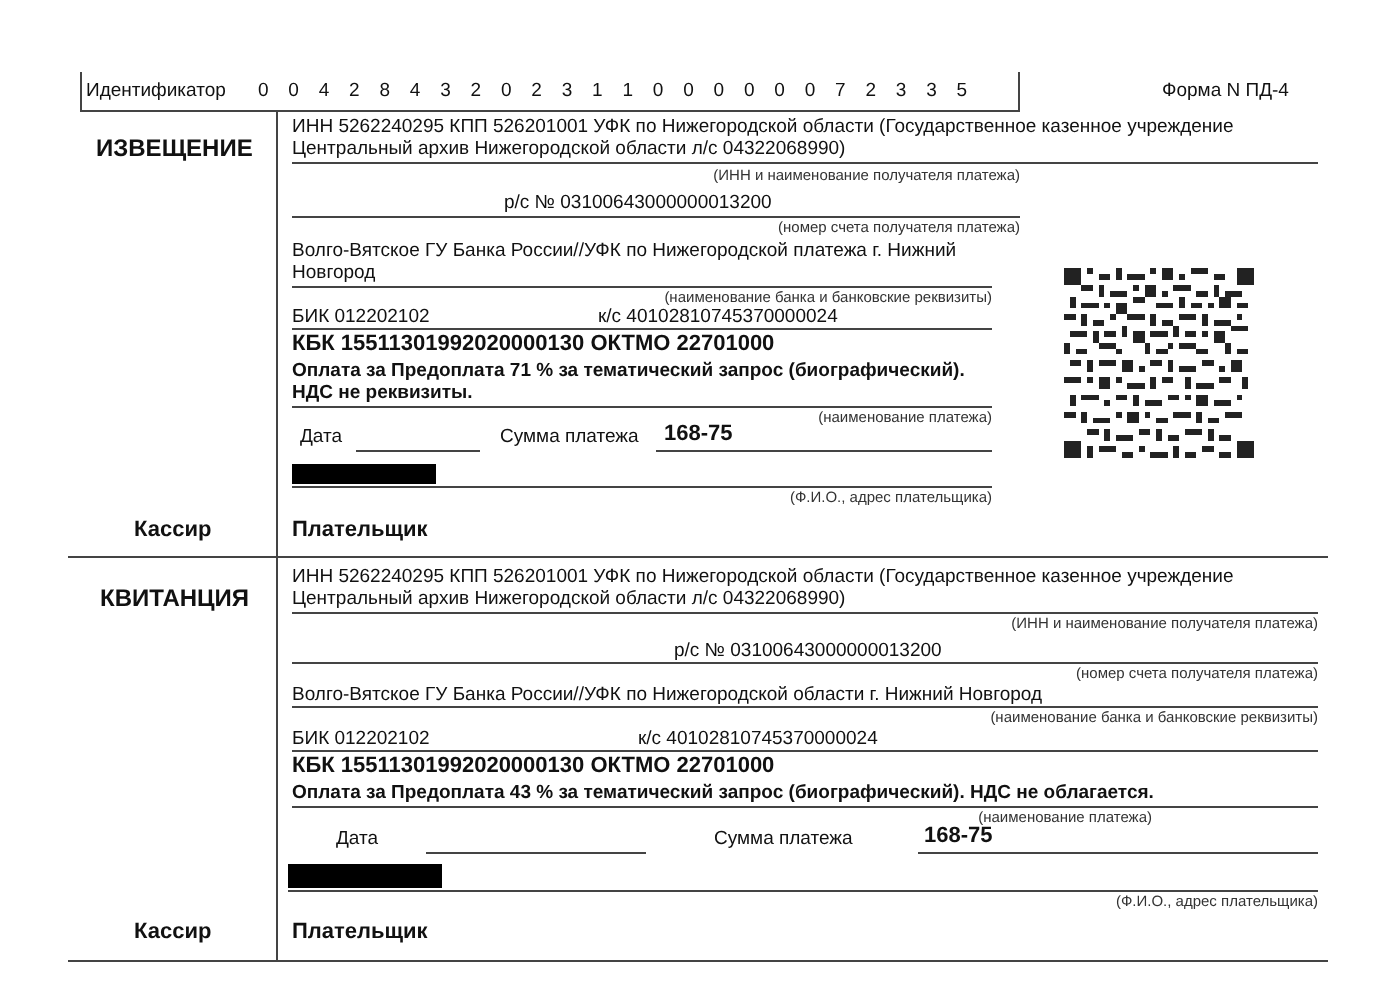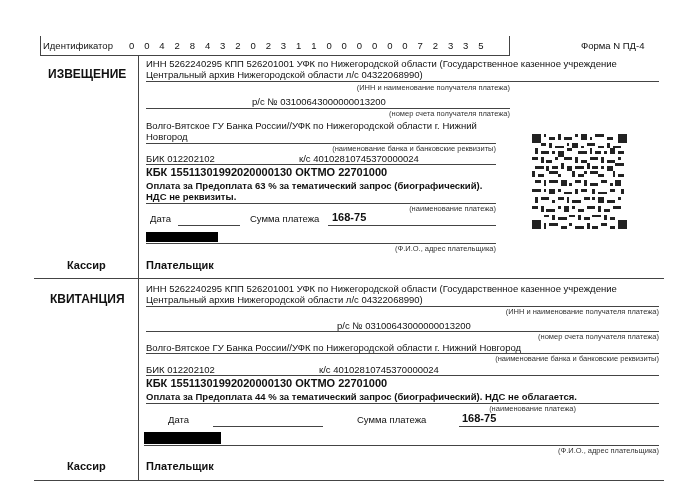--- a/index.html
+++ b/index.html
@@ -61,31 +61,31 @@
 
 <div class="abs t9" style="left:146px; top:58px;">ИНН 5262240295 КПП 526201001 УФК по Нижегородской области (Государственное казенное учреждение</div>
 <div class="abs t9" style="left:146px; top:69px;">Центральный архив Нижегородской области л/с 04322068990)</div>
 <div class="hline" style="left:146px; top:81px; width:513px;"></div>
 <div class="abs cap" style="left:146px; top:83px; width:364px;">(ИНН и наименование получателя платежа)</div>
 
 <div class="abs t9" style="left:252px; top:96px;">р/с №  03100643000000013200</div>
 <div class="hline" style="left:146px; top:108px; width:364px;"></div>
 <div class="abs cap" style="left:146px; top:109px; width:364px;">(номер счета получателя платежа)</div>
 
-<div class="abs t9" style="left:146px; top:120px;">Волго-Вятское ГУ Банка России//УФК по Нижегородской области г. Нижний</div>
+<div class="abs t9" style="left:146px; top:120px;">Волго-Вятское ГУ Банка России//УФК по Нижегородской платежа г. Нижний</div>
 <div class="abs t9" style="left:146px; top:131px;">Новгород</div>
 <div class="hline" style="left:146px; top:143px; width:350px;"></div>
 <div class="abs cap" style="left:146px; top:144px; width:350px;">(наименование банка и банковские реквизиты)</div>
 
 <div class="abs t9" style="left:146px; top:153px;">БИК  012202102</div>
 <div class="abs t9" style="left:299px; top:153px;">к/с  40102810745370000024</div>
 <div class="hline" style="left:146px; top:164px; width:350px;"></div>
 
 <div class="abs b11" style="left:146px; top:166px;">КБК 15511301992020000130 ОКТМО 22701000</div>
-<div class="abs t9 bold" style="left:146px; top:180px;">Оплата за Предоплата 63 % за тематический запрос (биографический).</div>
+<div class="abs t9 bold" style="left:146px; top:180px;">Оплата за Предоплата 71 % за тематический запрос (биографический).</div>
 <div class="abs t9 bold" style="left:146px; top:191px;">НДС не реквизиты.</div>
 <div class="hline" style="left:146px; top:203px; width:350px;"></div>
 <div class="abs cap" style="left:146px; top:204px; width:350px;">(наименование платежа)</div>
 
 <div class="abs t9" style="left:150px; top:213px;">Дата</div>
 <div class="hline" style="left:178px; top:225px; width:62px;"></div>
 <div class="abs t9" style="left:250px; top:213px;">Сумма платежа</div>
 <div class="abs b11" style="left:332px; top:211px;">168-75</div>
 <div class="hline" style="left:328px; top:225px; width:168px;"></div>
 
@@ -248,21 +248,21 @@
 
 <div class="abs t9" style="left:146px; top:342px;">Волго-Вятское ГУ Банка России//УФК по Нижегородской области г. Нижний Новгород</div>
 <div class="hline" style="left:146px; top:353px; width:513px;"></div>
 <div class="abs cap" style="left:146px; top:354px; width:513px;">(наименование банка и банковские реквизиты)</div>
 
 <div class="abs t9" style="left:146px; top:364px;">БИК  012202102</div>
 <div class="abs t9" style="left:319px; top:364px;">к/с  40102810745370000024</div>
 <div class="hline" style="left:146px; top:375px; width:513px;"></div>
 
 <div class="abs b11" style="left:146px; top:377px;">КБК 15511301992020000130 ОКТМО 22701000</div>
-<div class="abs t9 bold" style="left:146px; top:391px;">Оплата за Предоплата 44 % за тематический запрос (биографический). НДС не облагается.</div>
+<div class="abs t9 bold" style="left:146px; top:391px;">Оплата за Предоплата 43 % за тематический запрос (биографический). НДС не облагается.</div>
 <div class="hline" style="left:146px; top:403px; width:513px;"></div>
 <div class="abs cap" style="left:146px; top:404px; width:430px;">(наименование платежа)</div>
 
 <div class="abs t9" style="left:168px; top:414px;">Дата</div>
 <div class="hline" style="left:213px; top:426px; width:110px;"></div>
 <div class="abs t9" style="left:357px; top:414px;">Сумма платежа</div>
 <div class="abs b11" style="left:462px; top:412px;">168-75</div>
 <div class="hline" style="left:459px; top:426px; width:200px;"></div>
 
 <div class="redact" style="left:144px; top:432px; width:77px; height:12px;"></div>

